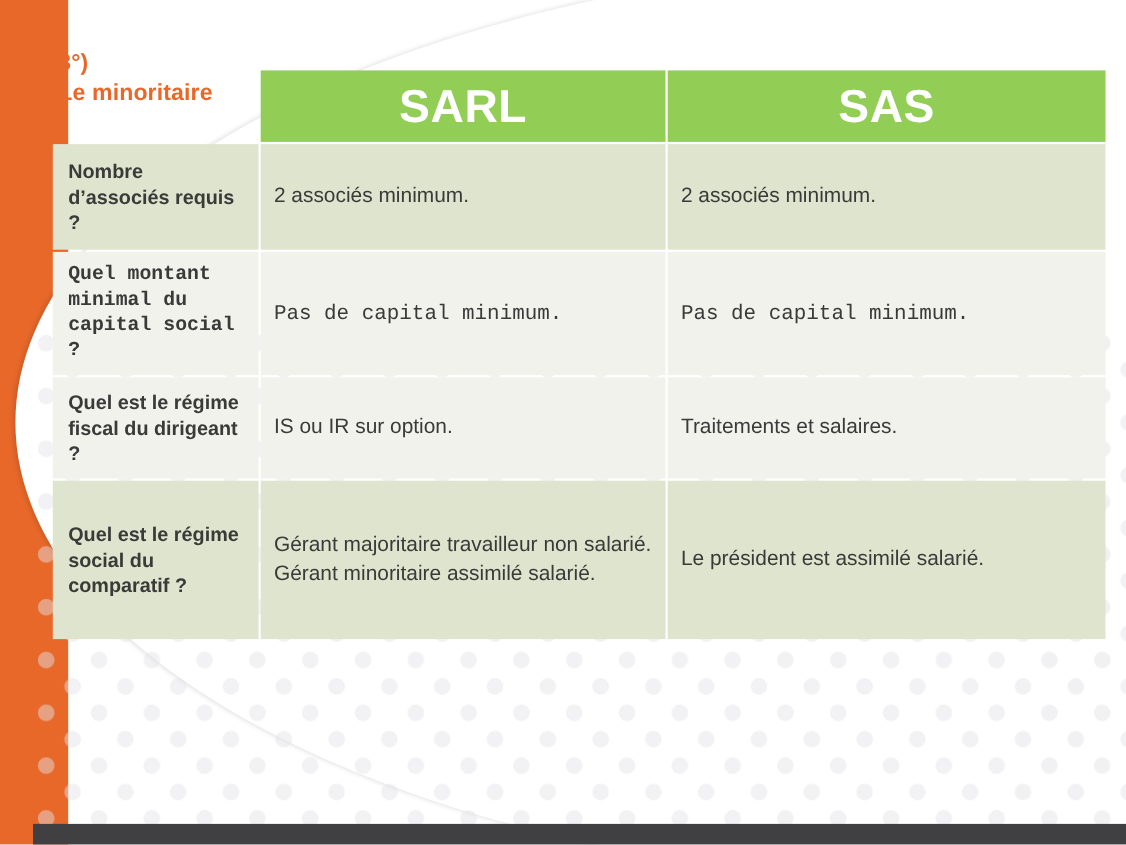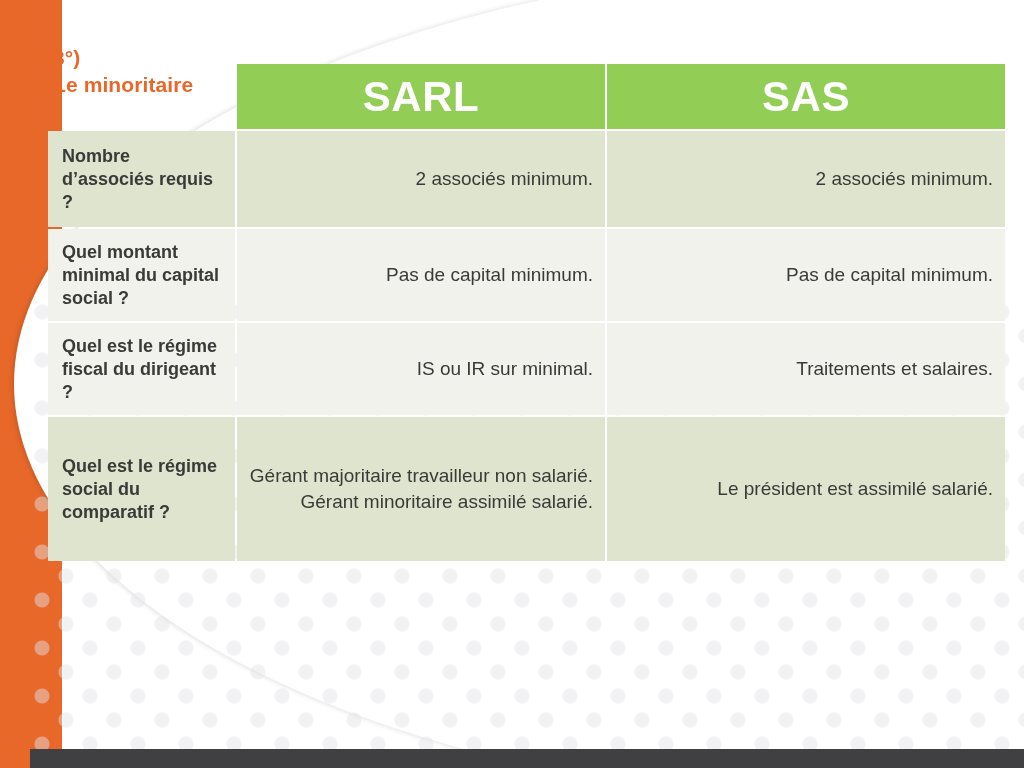--- a/index.html
+++ b/index.html
@@ -130,29 +130,29 @@
   tbody td.q {
     font-weight: bold;
     font-size: 18px;
     line-height: 23px;
     text-align: left;
     padding-left: 14px;
   }
   tbody td.v {
     font-size: 19px;
     line-height: 26px;
-    text-align: right;
+    text-align: left;
     font-weight: normal;
   }
 
   tbody tr.shade td { background: #DFE4CF; }
   tbody tr.light td { background: #F1F2EC; }
 
   tbody tr.r1 td { height: 76px; }
-  tbody tr.r2 td { height: 72px; }
+  tbody tr.r2 td { height: 72px; font-family: Liberation Mono, monospace; }
   tbody tr.r3 td { height: 44px; }
   tbody tr.r4 td { height: 72px; }
   tbody tr.r5 td { height: 124px; }
 </style>
 </head>
 <body>
 
 <div id="slide">
 
   <div class="orange-band"></div>
@@ -184,21 +184,21 @@
           <td class="v">2 associés minimum.</td>
           <td class="v">2 associés minimum.</td>
         </tr>
         <tr class="light r2">
           <td class="q">Quel montant minimal du capital social ?</td>
           <td class="v">Pas de capital minimum.</td>
           <td class="v">Pas de capital minimum.</td>
         </tr>
         <tr class="light r4">
           <td class="q">Quel est le régime fiscal du dirigeant ?</td>
-          <td class="v">IS ou IR sur minimal.</td>
+          <td class="v">IS ou IR sur option.</td>
           <td class="v">Traitements et salaires.</td>
         </tr>
         <tr class="shade r5">
           <td class="q">Quel est le régime social du comparatif ?</td>
           <td class="v" style="white-space: pre-line;">Gérant majoritaire travailleur non salarié.
 Gérant minoritaire assimilé salarié.</td>
           <td class="v">Le président est assimilé salarié.</td>
         </tr>
       </tbody>
     </table>

